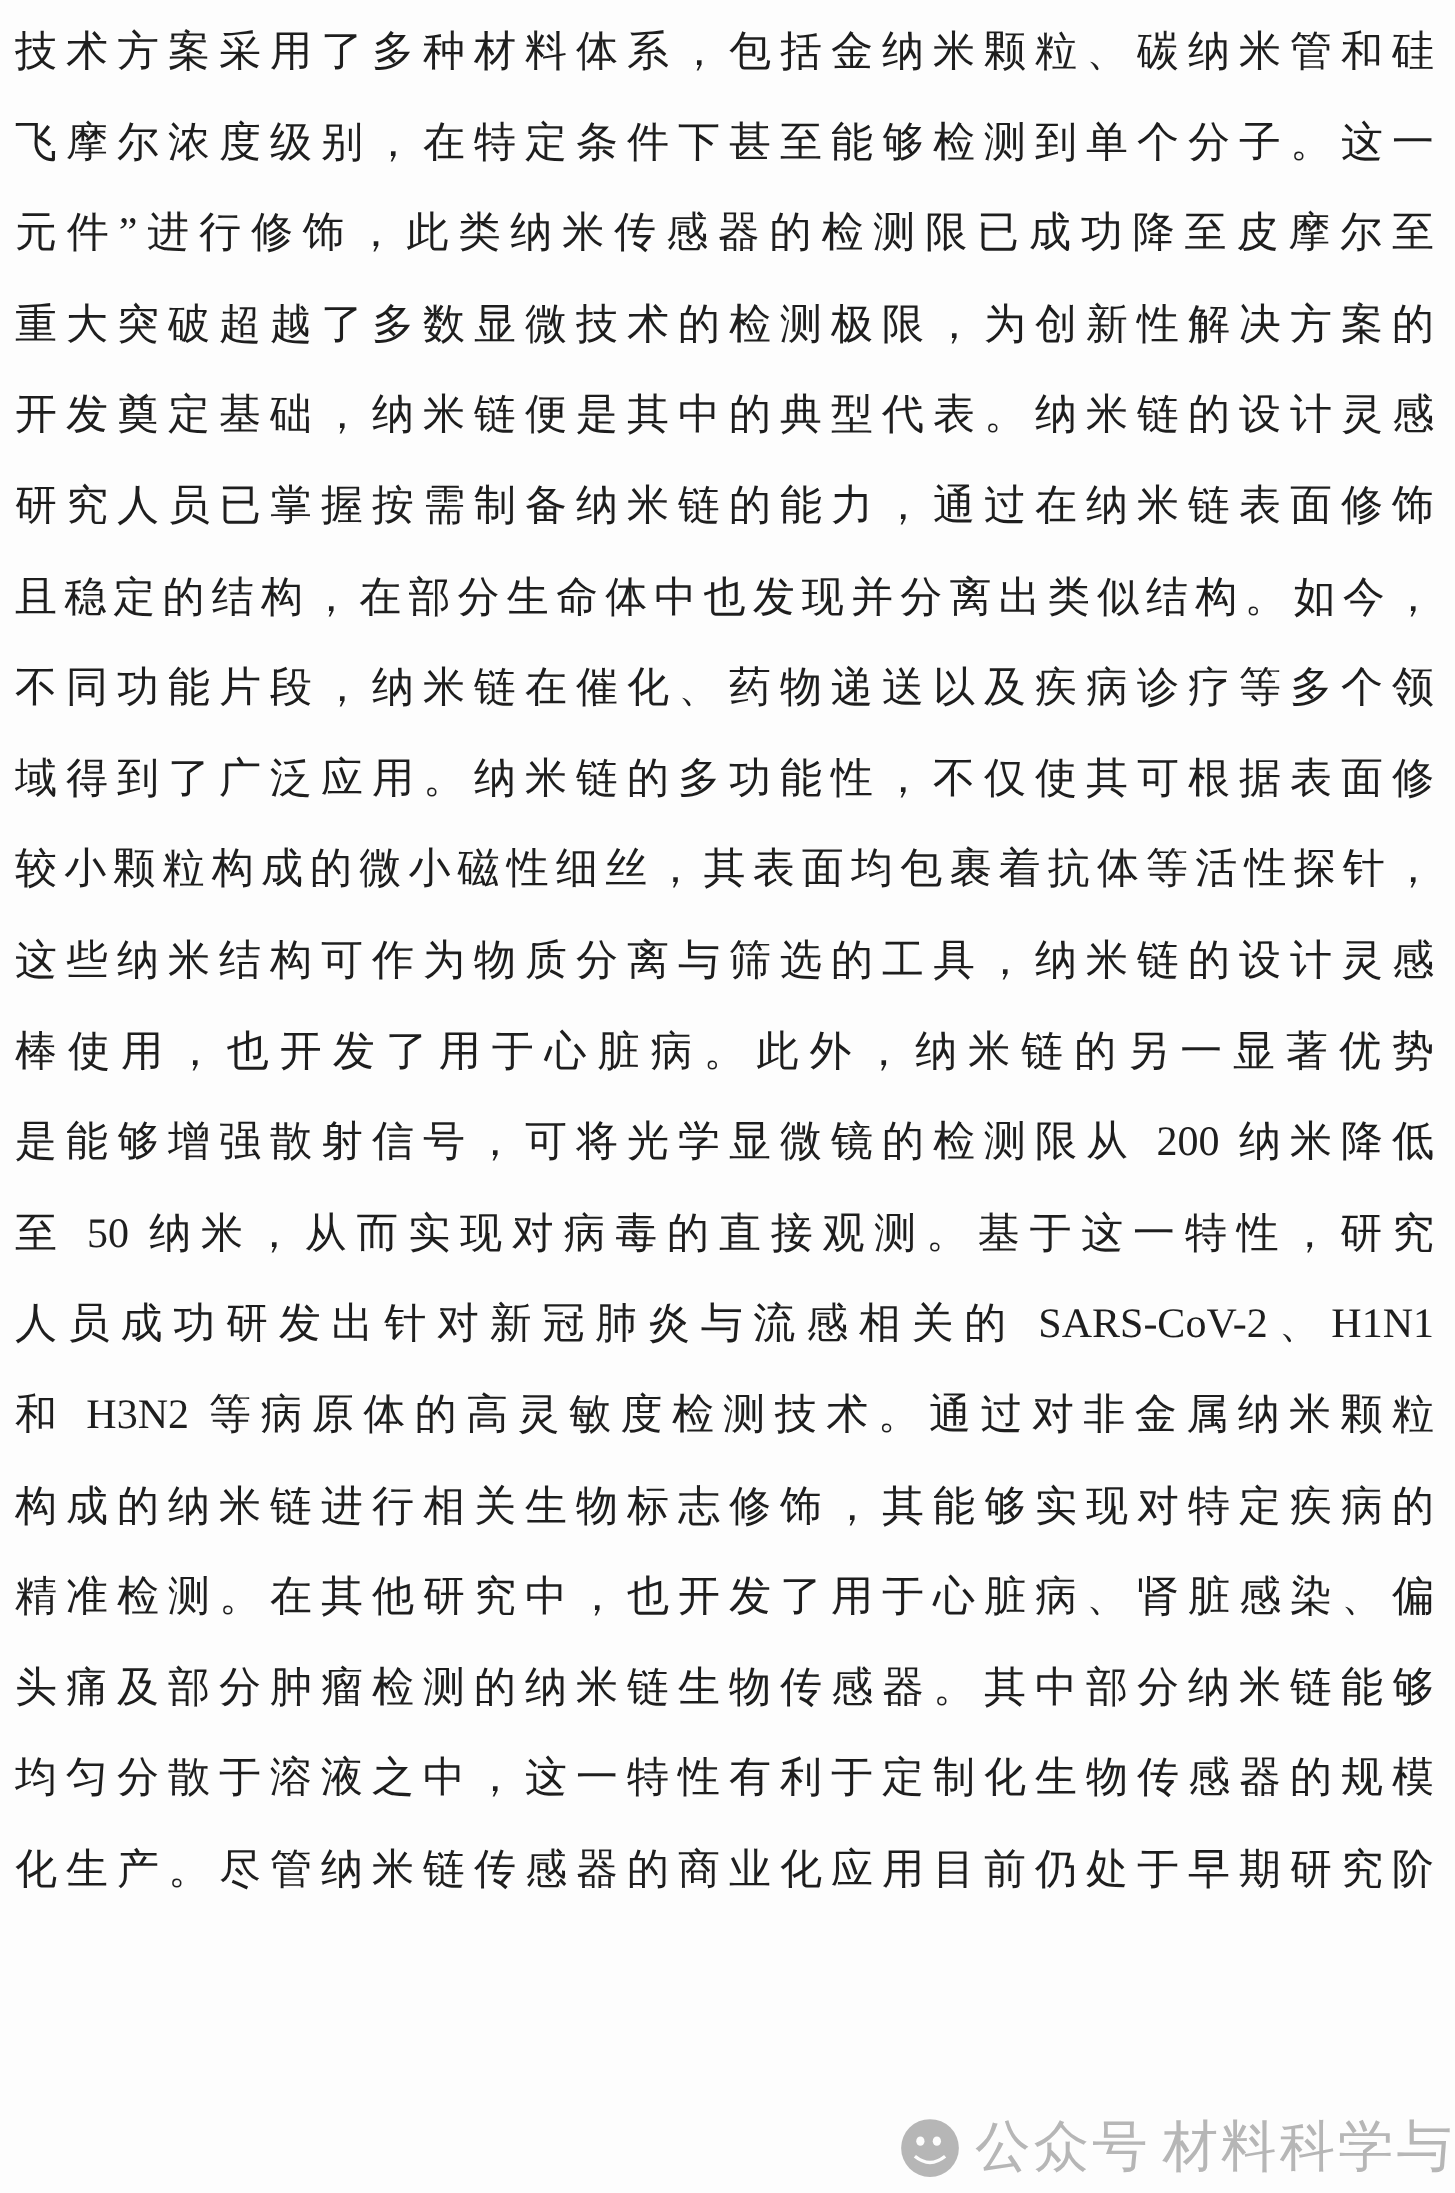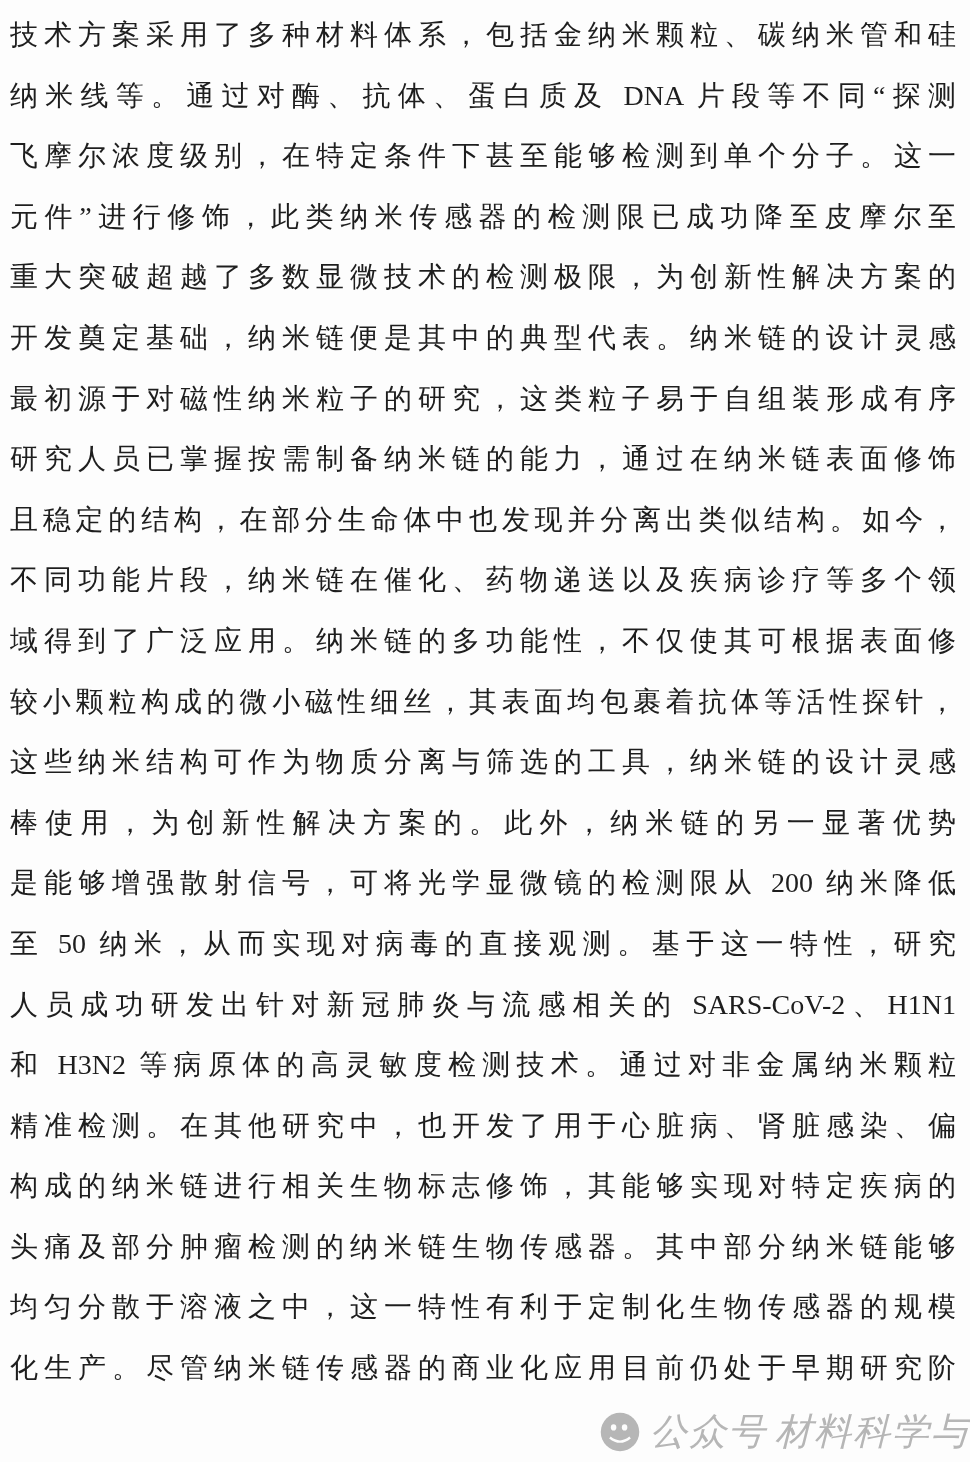--- a/index.html
+++ b/index.html
@@ -46,58 +46,55 @@
     letter-spacing: 2px;
     user-select: none;
   }
   .watermark .wm-icon {
     width: 44px;
     height: 44px;
     flex: 0 0 auto;
   }
   .watermark .wm-text {
     line-height: 44px;
-    font-style: italic;
   }
 </style>
 </head>
 <body>
 
 <div class="page">
 
   <div class="watermark">
     <svg class="wm-icon" viewBox="0 0 48 48" xmlns="http://www.w3.org/2000/svg" aria-hidden="true">
       <circle cx="24" cy="24" r="21" fill="#b6b6b6"></circle>
       <ellipse cx="17" cy="19" rx="3" ry="3.4" fill="#fdfdfd"></ellipse>
       <ellipse cx="29" cy="19" rx="3" ry="3.4" fill="#fdfdfd"></ellipse>
       <path d="M13 30 q11 9 22 0" stroke="#fdfdfd" stroke-width="2.5" fill="none"></path>
     </svg>
     <span class="wm-text">公众号</span>
     <span class="wm-text">材料科学与工程</span>
   </div>
 
   <div class="text-block">
     <div class="text-line">技术方案采用了多种材料体系，包括金纳米颗粒、碳纳米管和硅</div>
-    <div class="text-line">纳米线等。通过对酶、抗体、蛋白质及 DNA 片段等不同“探测</div>
     <div class="text-line">飞摩尔浓度级别，在特定条件下甚至能够检测到单个分子。这一</div>
     <div class="text-line">元件”进行修饰，此类纳米传感器的检测限已成功降至皮摩尔至</div>
     <div class="text-line">重大突破超越了多数显微技术的检测极限，为创新性解决方案的</div>
     <div class="text-line">开发奠定基础，纳米链便是其中的典型代表。纳米链的设计灵感</div>
-    <div class="text-line">最初源于对磁性纳米粒子的研究，这类粒子易于自组装形成有序</div>
     <div class="text-line">研究人员已掌握按需制备纳米链的能力，通过在纳米链表面修饰</div>
     <div class="text-line">且稳定的结构，在部分生命体中也发现并分离出类似结构。如今，</div>
     <div class="text-line">不同功能片段，纳米链在催化、药物递送以及疾病诊疗等多个领</div>
     <div class="text-line">域得到了广泛应用。纳米链的多功能性，不仅使其可根据表面修</div>
     <div class="text-line">较小颗粒构成的微小磁性细丝，其表面均包裹着抗体等活性探针，</div>
     <div class="text-line">这些纳米结构可作为物质分离与筛选的工具，纳米链的设计灵感</div>
-    <div class="text-line">棒使用，为创新性解决方案的。此外，纳米链的另一显著优势</div>
+    <div class="text-line">棒使用，也开发了用于心脏病。此外，纳米链的另一显著优势</div>
     <div class="text-line">是能够增强散射信号，可将光学显微镜的检测限从 200 纳米降低</div>
     <div class="text-line">至 50 纳米，从而实现对病毒的直接观测。基于这一特性，研究</div>
     <div class="text-line">人员成功研发出针对新冠肺炎与流感相关的 SARS-CoV-2、H1N1</div>
     <div class="text-line">和 H3N2 等病原体的高灵敏度检测技术。通过对非金属纳米颗粒</div>
+    <div class="text-line">构成的纳米链进行相关生物标志修饰，其能够实现对特定疾病的</div>
     <div class="text-line">精准检测。在其他研究中，也开发了用于心脏病、肾脏感染、偏</div>
-    <div class="text-line">构成的纳米链进行相关生物标志修饰，其能够实现对特定疾病的</div>
     <div class="text-line">头痛及部分肿瘤检测的纳米链生物传感器。其中部分纳米链能够</div>
     <div class="text-line">均匀分散于溶液之中，这一特性有利于定制化生物传感器的规模</div>
     <div class="text-line">化生产。尽管纳米链传感器的商业化应用目前仍处于早期研究阶</div>
   </div>
 
 </div>
 
 </body></html>

